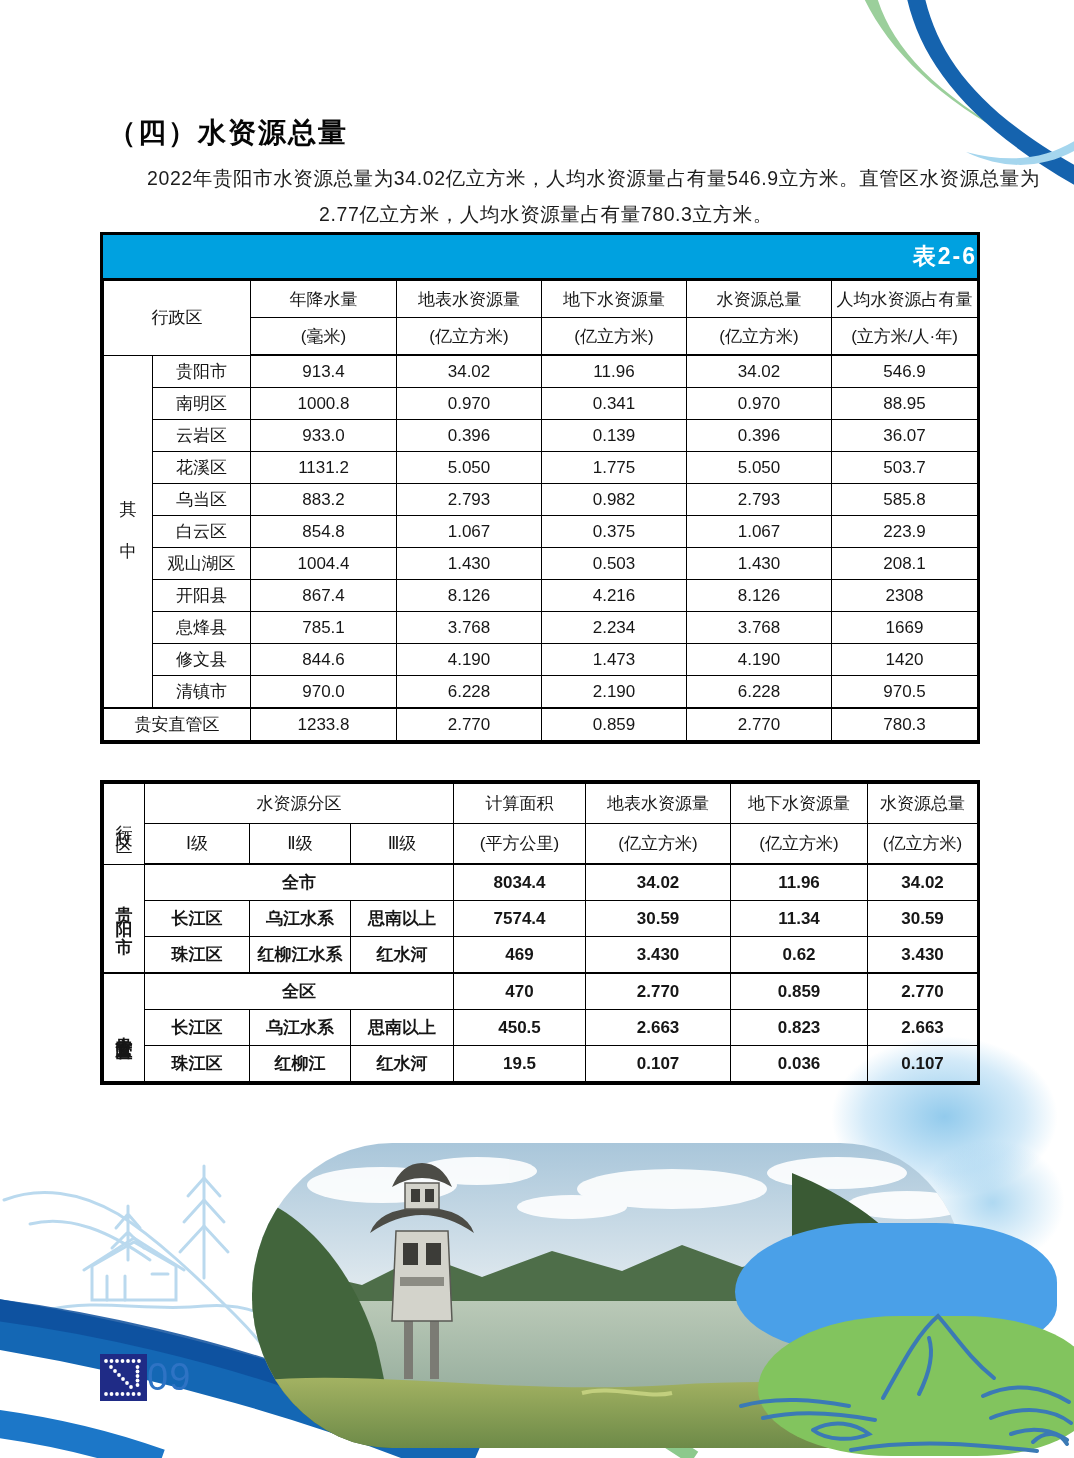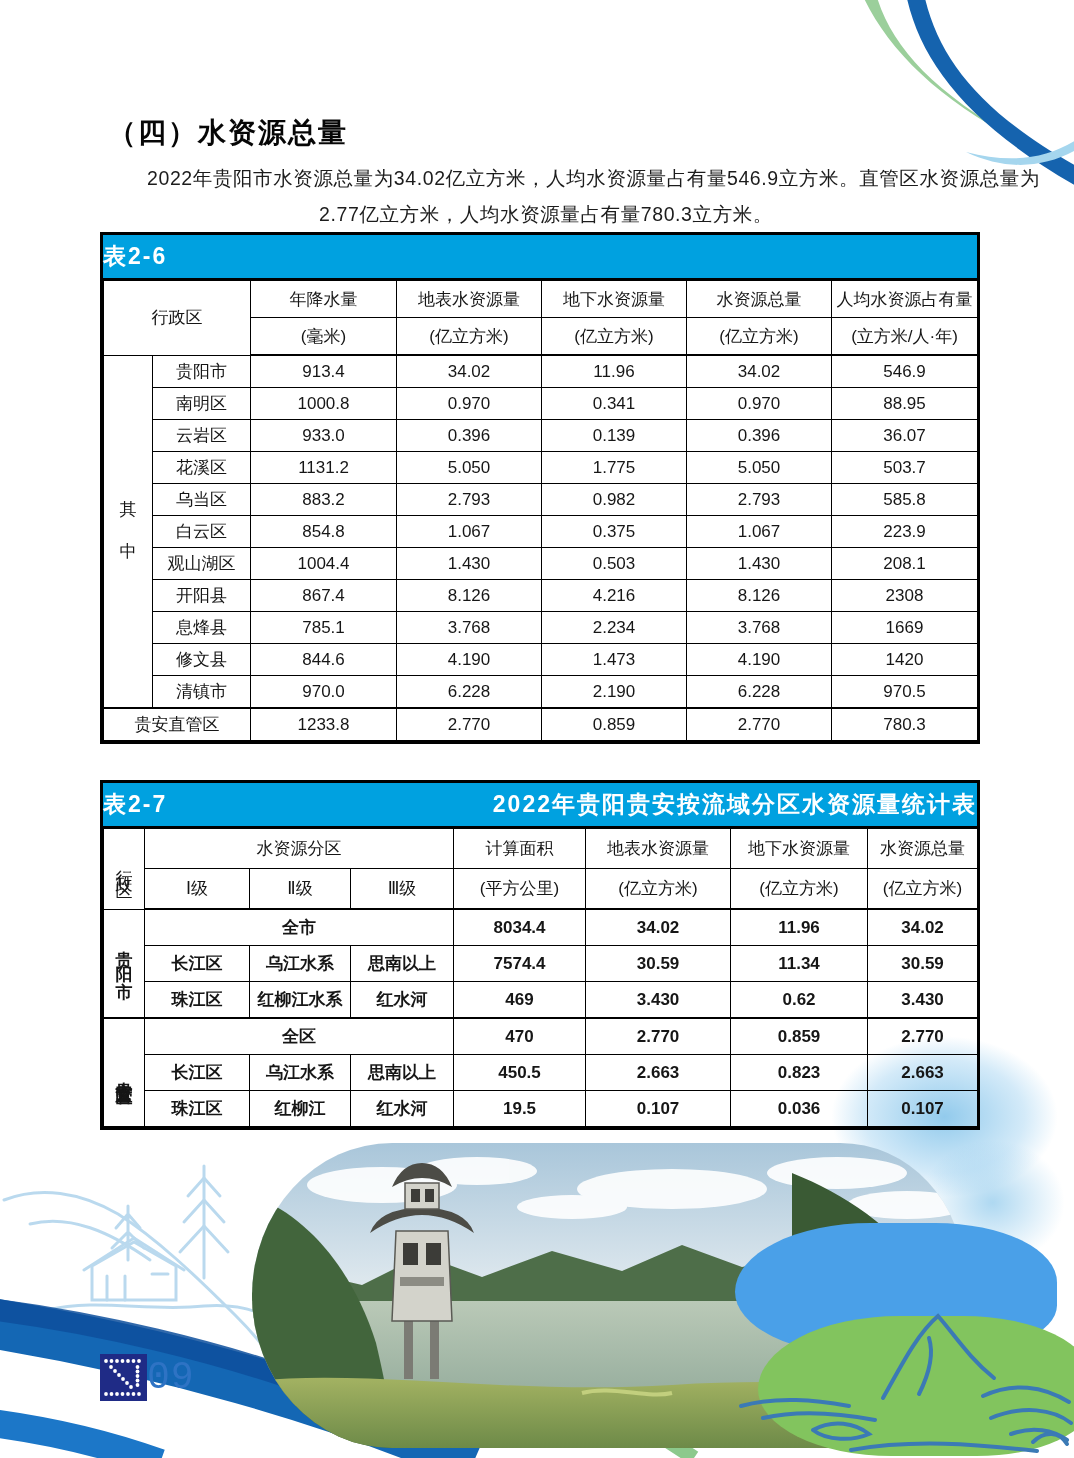--- a/index.html
+++ b/index.html
@@ -20,21 +20,21 @@
   .para .l2{white-space:nowrap;text-align:center;}
 
   
   .tblwrap{
     border:3px solid #000;background:transparent;box-sizing:border-box;z-index:2;
   }
   .tbl26{left:100px;top:232px;width:880px;}
   .tbl27{left:100px;top:780px;width:880px;}
   .titlebar{
     height:43px;background:#00a1e0;color:#fff;border-bottom:2px solid #000;
-    display:flex;align-items:center;justify-content:space-between;gap:42px;
+    display:flex;align-items:center;justify-content:flex-end;gap:42px;
     font-size:23px;font-weight:700;letter-spacing:2px;
   }
   table{border-collapse:collapse;width:100%;table-layout:fixed;background:transparent;}
   th,td{
     border:1px solid #000;text-align:center;vertical-align:middle;
     font-size:17px;font-weight:400;color:#161616;padding:0;background:transparent;
   }
   .tbl26 thead th{height:36px;}
   .tbl26 tbody td{height:31px;}
   .tbl27 thead th{height:39px;}
@@ -70,21 +70,21 @@
     left:735px;top:1223px;width:322px;height:132px;background:#4aa0e8;z-index:3;
     border-radius:58% 52% 48% 55% / 72% 62% 52% 66%;
   }
   .blob-green{
     left:758px;top:1316px;width:334px;height:140px;background:#82c45e;z-index:3;
     border-radius:55% 50% 45% 52% / 68% 58% 50% 62%;
   }
   .lineart{left:733px;top:1278px;width:341px;height:180px;z-index:4;}
   .badge{left:100px;top:1354px;width:47px;height:47px;z-index:5;}
   .pagenum{
-    left:147px;top:1356px;font-size:38px;color:#2e73c4;z-index:5;letter-spacing:1px;font-family:Liberation Mono, monospace;
+    left:147px;top:1356px;font-size:38px;color:#2e73c4;z-index:5;letter-spacing:1px;
   }
 </style>
 </head>
 <body>
 
 <svg class="abs swoosh-tr" viewBox="0 0 256 205">
   <path d="M58,-6 C74,50 122,100 224,152 C128,108 70,52 44,-6 Z" fill="#9bcf9b"></path>
   <path d="M106,-6 C120,58 162,112 258,166 L258,186 C150,124 102,62 88,-6 Z" fill="#1563ae"></path>
   <path d="M148,152 C190,163 226,160 258,140 L258,150 C224,169 186,170 148,152 Z" fill="#a5d6ee"></path>
 </svg>
@@ -225,24 +225,20 @@
         <td>2.770</td>
         <td>0.859</td>
         <td>2.770</td>
         <td>780.3</td>
       </tr>
     </tbody>
   </table>
 </div>
 
 <div class="abs tblwrap tbl27">
-  <div class="titlebar">
-    <span>表2-7</span>
-    <span>2022年贵阳贵安按流域分区水资源量统计表</span>
-  </div>
   <table>
     <colgroup>
       <col style="width:41px">
         <col style="width:105px">
         <col style="width:101px">
         <col style="width:103px">
       <col style="width:132px">
         <col style="width:145px">
         <col style="width:137px">
         <col style="width:110px">

